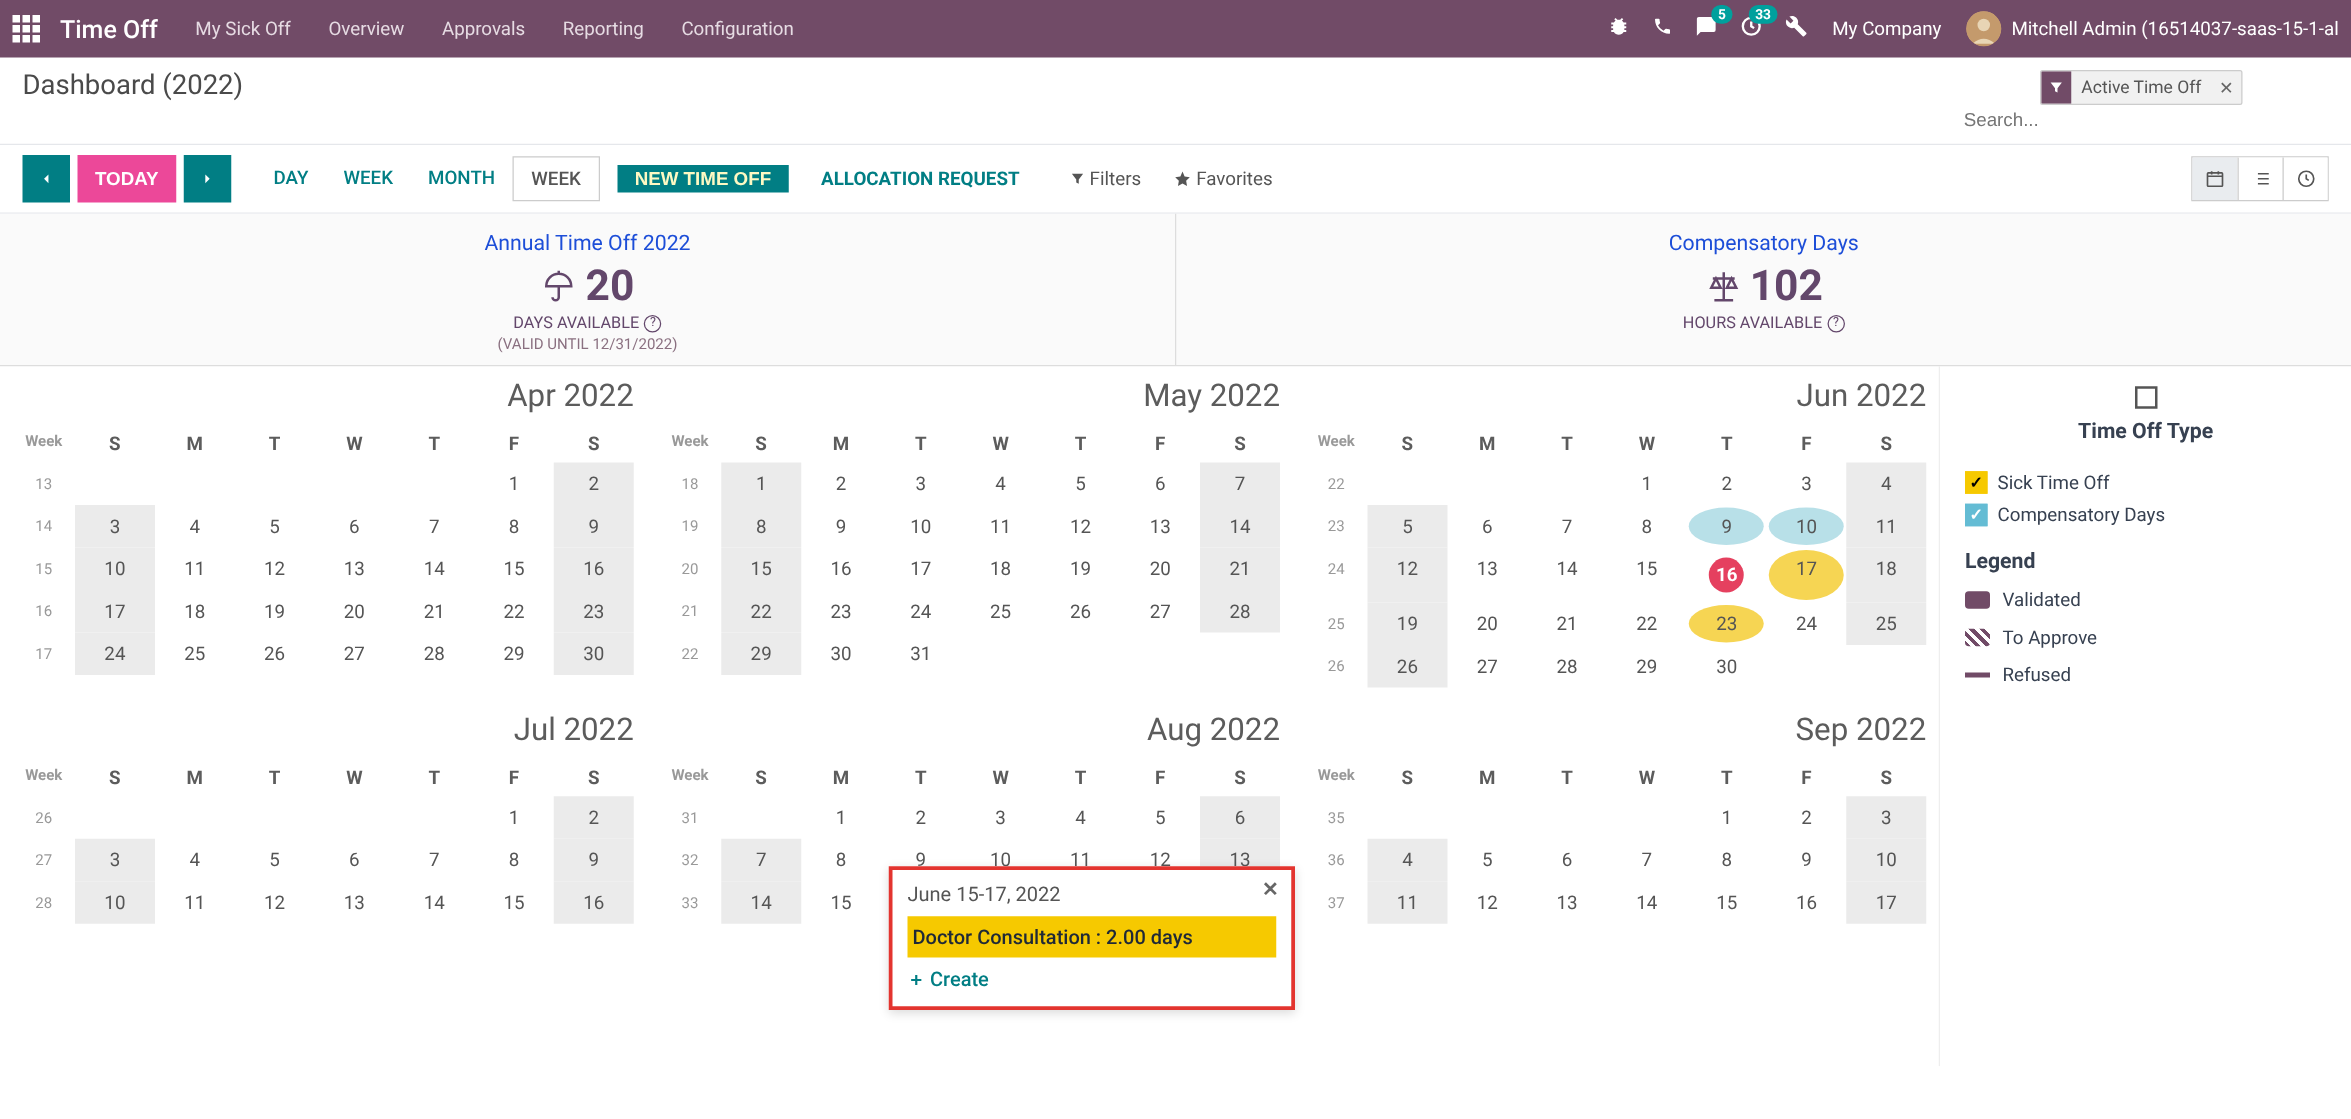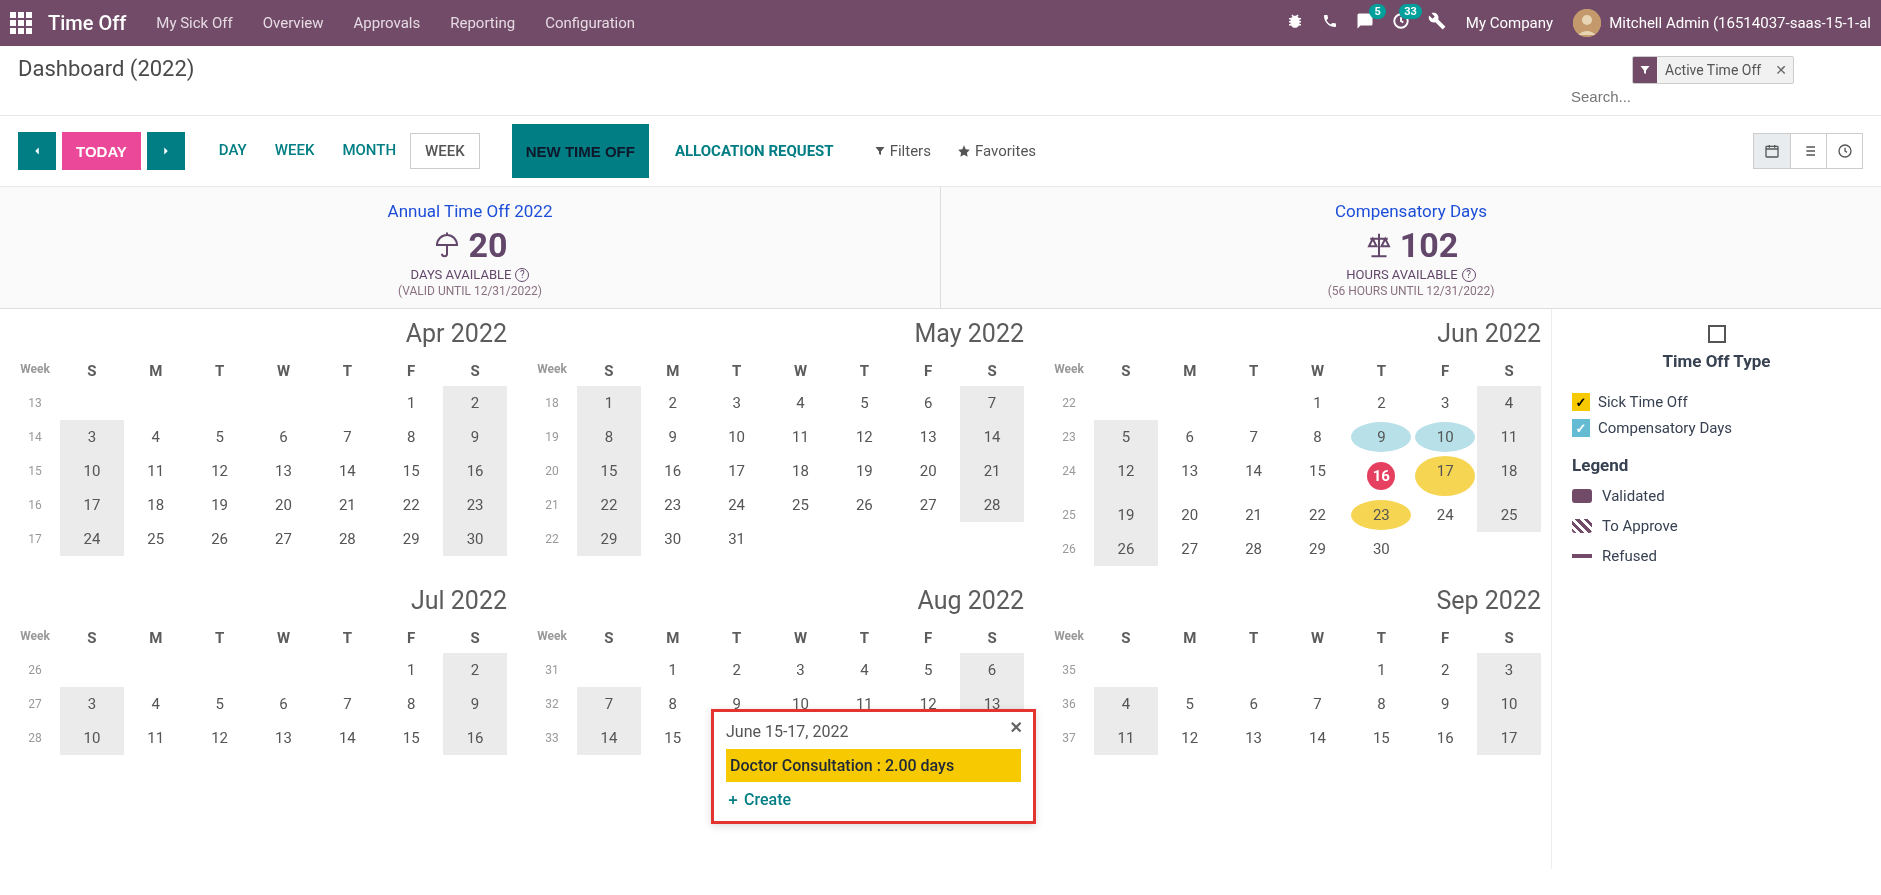--- a/index.html
+++ b/index.html
@@ -29,21 +29,21 @@
 .filter-tag-close { padding: 0 6px; color: #666; cursor: pointer; }
 .search-input { border: none; outline: none; font-size: 15px; padding: 4px 8px; width: 300px; color: #666; }
 
 
 .controlbar { display: flex; align-items: center; padding: 8px 18px; gap: 6px; border-bottom: 1px solid #e5e7eb; }
 .btn-sq { width: 38px; height: 38px; background: #017e84; color: #fff; display: flex; align-items: center; justify-content: center; cursor: pointer; border: none; font-size: 16px; }
 .btn-today { background: #ec4899; color: #fff; border: none; height: 38px; padding: 0 14px; font-weight: bold; cursor: pointer; font-size: 15px; }
 .view-tabs { display: flex; margin-left: 14px; }
 .view-tab { padding: 8px 14px; color: #017e84; cursor: pointer; font-weight: 500; font-size: 15px; }
 .view-tab.active { border: 1px solid #ccc; color: #555; background: #fff; }
-.btn-new { background: #017e84; color: #0f172a; border: none; height: 54px; padding: 0 14px; font-weight: bold; cursor: pointer; margin-left: 26px; font-size: 15px; }
+.btn-new { background: #017e84; color: #fef9c3; border: none; height: 22px; padding: 0 14px; font-weight: bold; cursor: pointer; margin-left: 8px; font-size: 15px; }
 .btn-alloc { color: #017e84; font-weight: bold; padding: 8px 14px; cursor: pointer; font-size: 15px; margin-left: 6px; }
 .filter-link { color: #555; cursor: pointer; margin-left: 20px; display: flex; align-items: center; gap: 4px; font-size: 15px; }
 .spacer { flex: 1; }
 .view-switch { display: flex; border: 1px solid #ccc; }
 .view-switch button { width: 36px; height: 34px; border: none; background: #fff; cursor: pointer; color: #555; font-size: 15px; display: flex; align-items: center; justify-content: center; }
 .view-switch button.active { background: #e9ecef; }
 .view-switch button + button { border-left: 1px solid #ccc; }
 
 
 .summary { display: flex; border-bottom: 1px solid #ddd; }
@@ -253,21 +253,20 @@
     <div class="summary-number">
       <svg viewBox="0 0 24 24" fill="none" stroke="#63476b" stroke-width="1.6">
           <path d="M12 3v18M6 21h12M7 7l-3 6h6l-3-6zM17 7l-3 6h6l-3-6zM5 7h14"></path>
         </svg>
       <span>102</span>
     </div>
     <div class="summary-avail">
         <span>HOURS AVAILABLE</span>
         <span class="help-icon">?</span>
       </div>
-    <div class="summary-valid">(56 HOURS UNTIL 12/31/2022)</div>
   </div>
 </div>
 
 <div class="main">
   <div class="calendar-scroll">
     <div class="cal-row">
       <div class="cal-month">
           <div class="cal-month-title">Apr 2022</div>
           <div class="cal-grid">
             <div class="cal-weeklabel">Week</div>

